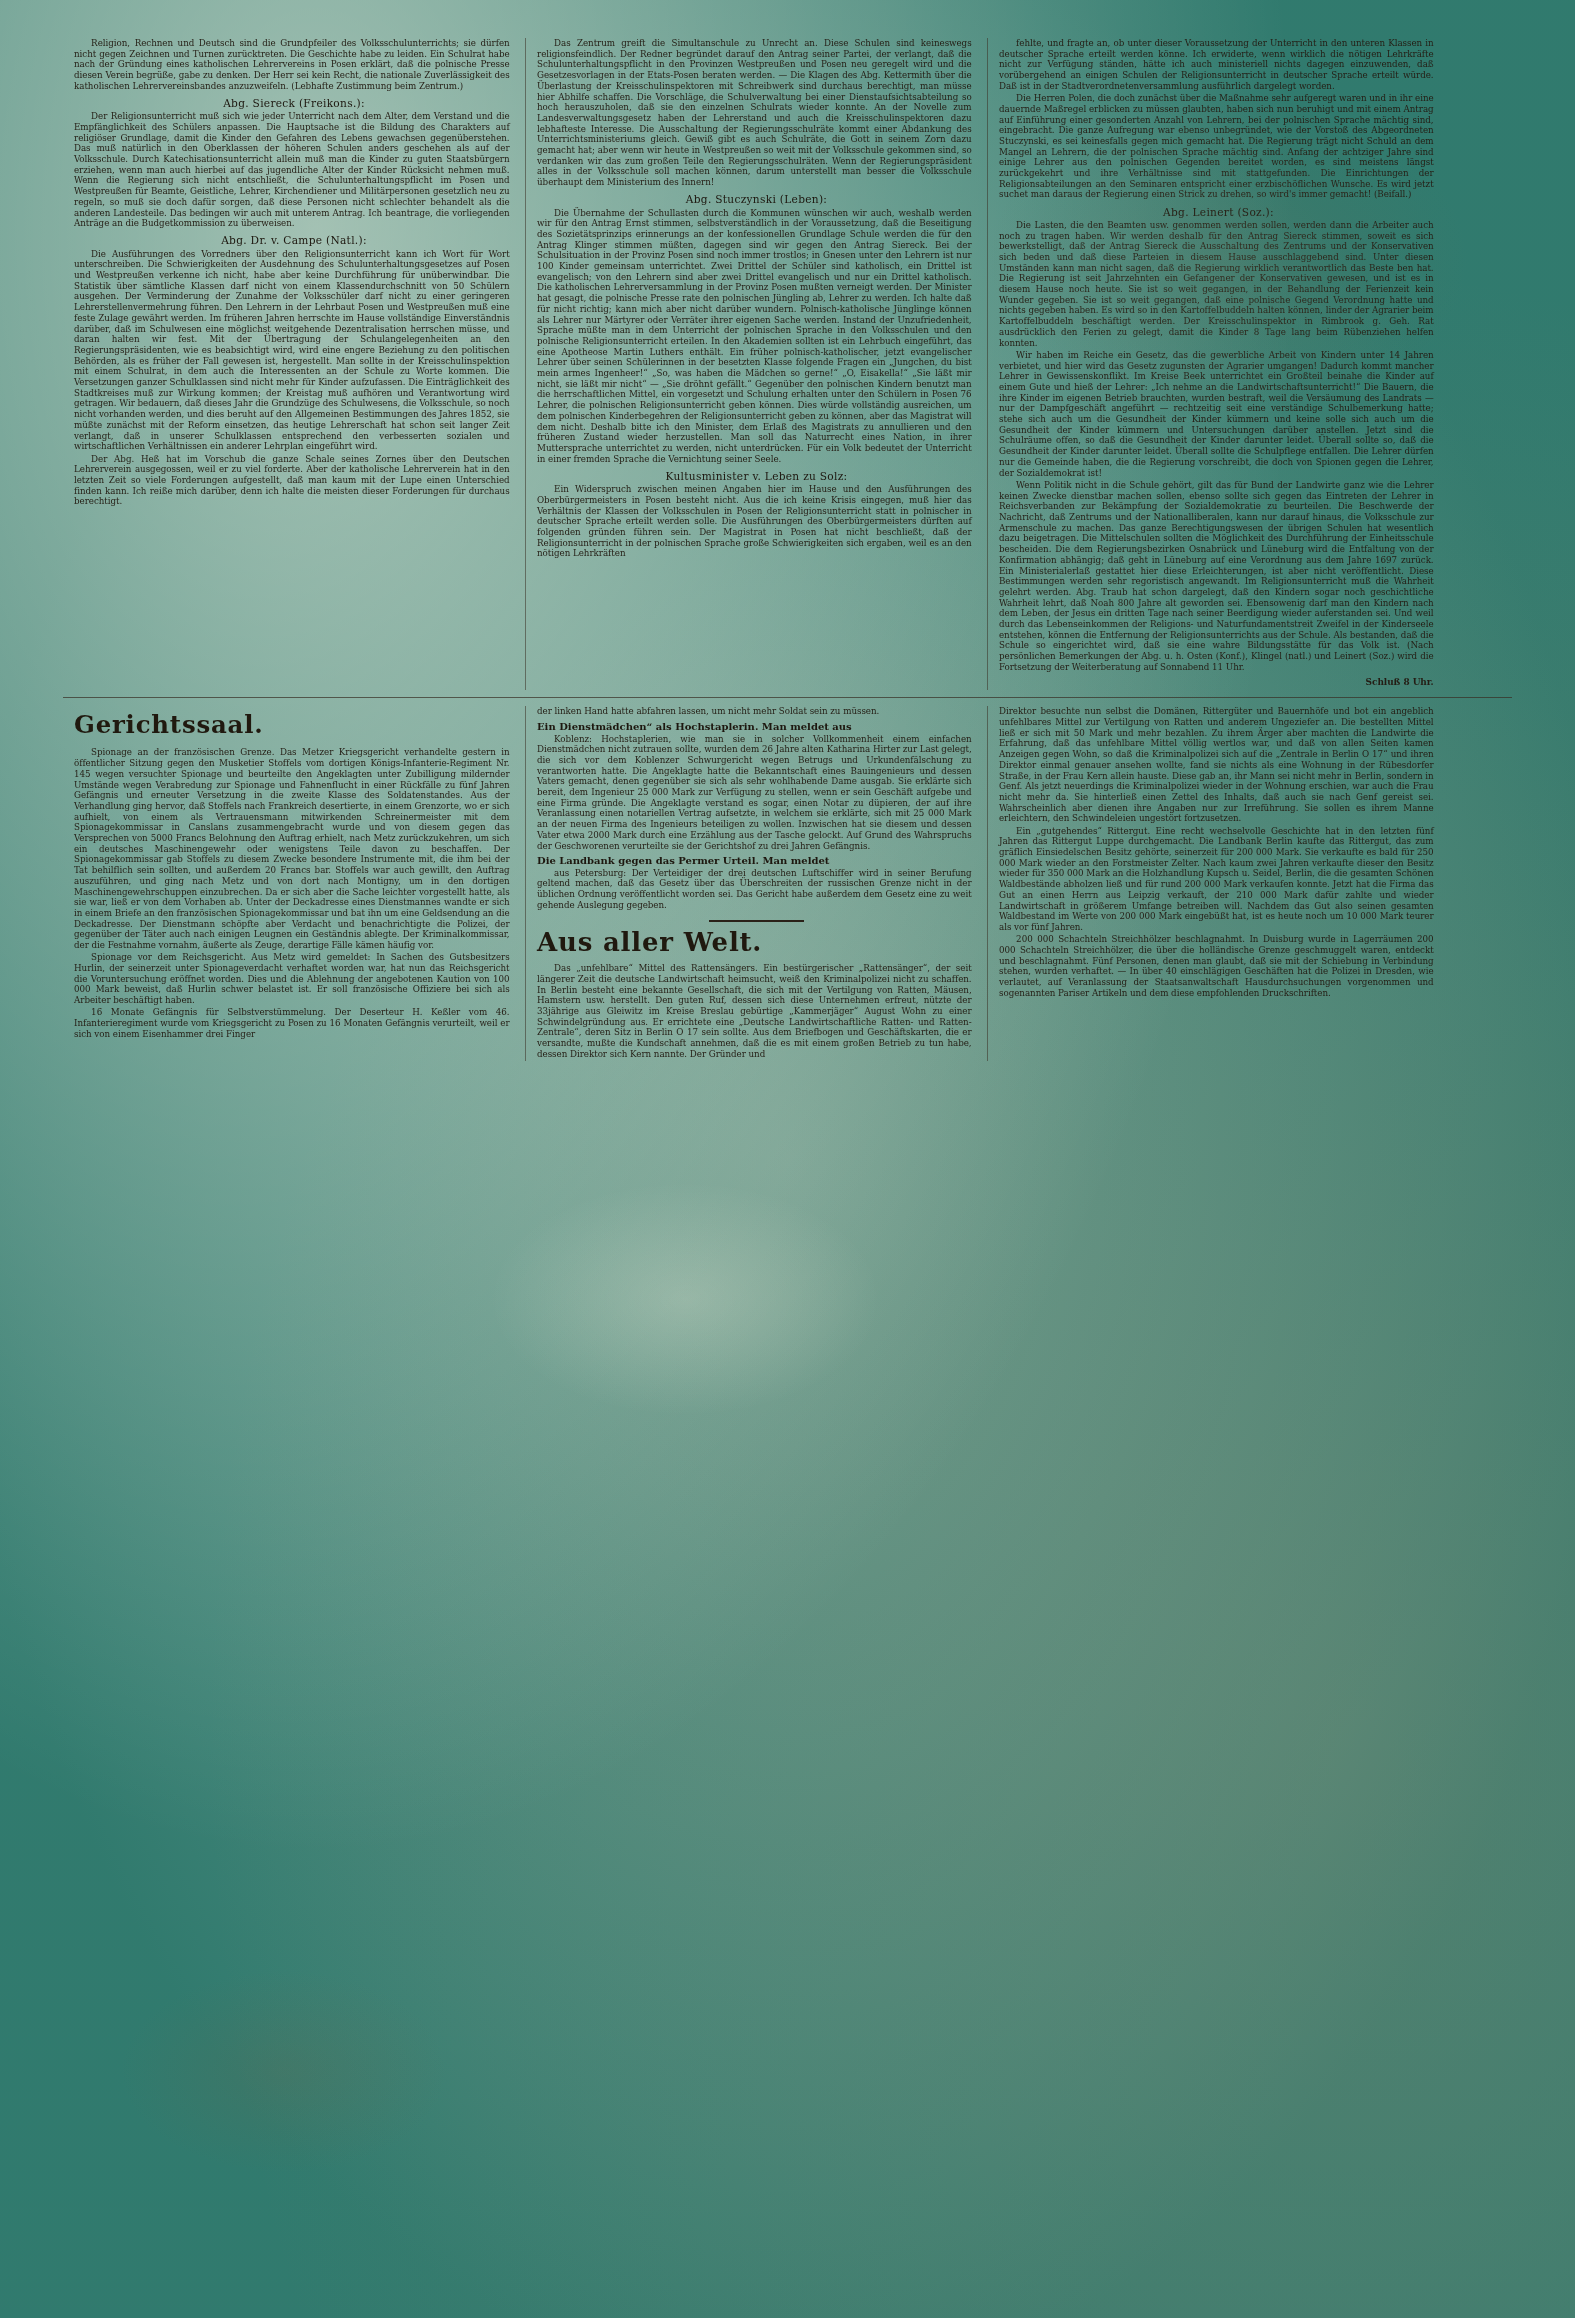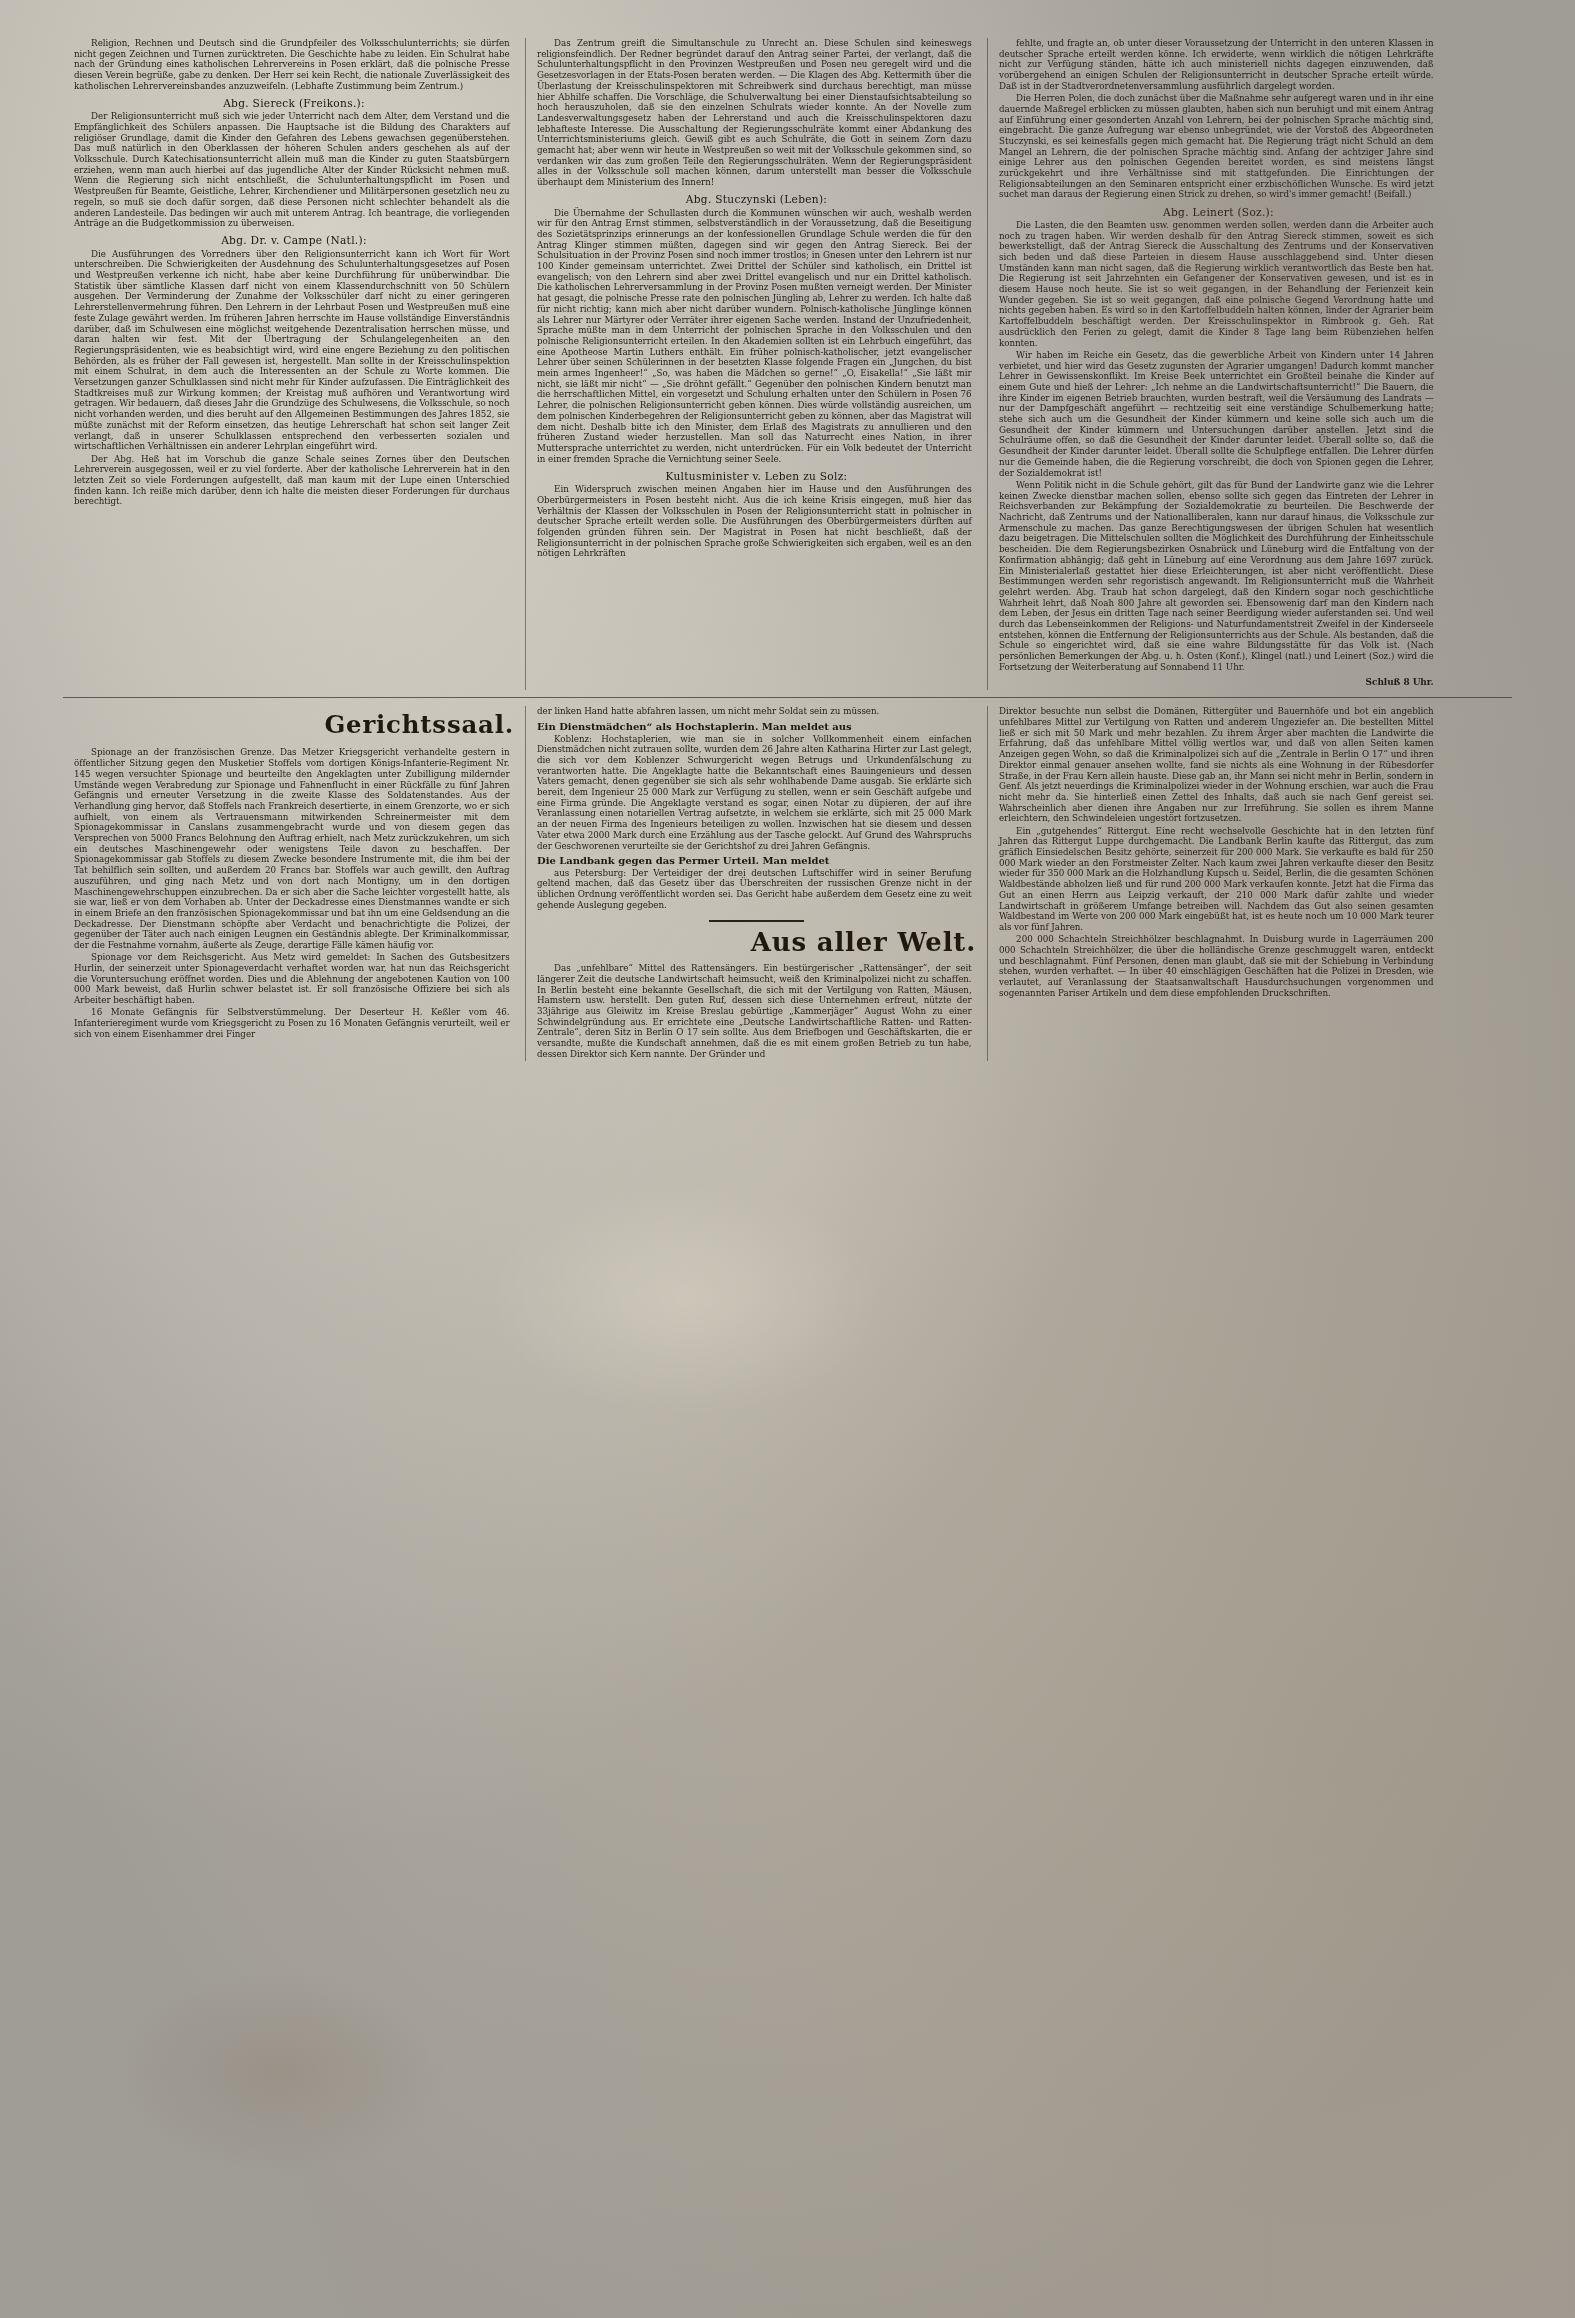--- a/index.html
+++ b/index.html
@@ -4,21 +4,21 @@
 <style>
   html, body {
     margin: 0;
     padding: 0;
     background: #6e6a60;
   }
   .page {
     position: relative;
     width: 1575px;
     height: 2319px;
-    background: #a3a3a3;
+    background: #0f766e;
     overflow: hidden;
     font-family: "DejaVu Serif", serif;
   }
   
   .page:before {
     content: "";
     position: absolute;
     inset: 0;
     background:
       radial-gradient(ellipse at 20% 10%, rgba(255,250,235,0.55), rgba(255,250,235,0) 55%),
@@ -81,21 +81,21 @@
     color: #1d170f;
     text-indent: 0;
     text-align: left;
   }
   .rule-h {
     height: 0;
     border-top: 1.6px solid rgba(55,45,35,0.7);
     margin: 7.9px 0 7.9px 0;
   }
   .section-title {
-    text-align: right;
+    text-align: left;
     font-size: 24.4px;
     line-height: 30px;
     font-weight: bold;
     letter-spacing: 0.8px;
     color: #20190f;
     margin: 3.2px 0 7.9px 0;
     font-family: "DejaVu Serif", serif;
   }
   .section-title.small {
     font-size: 26px;

